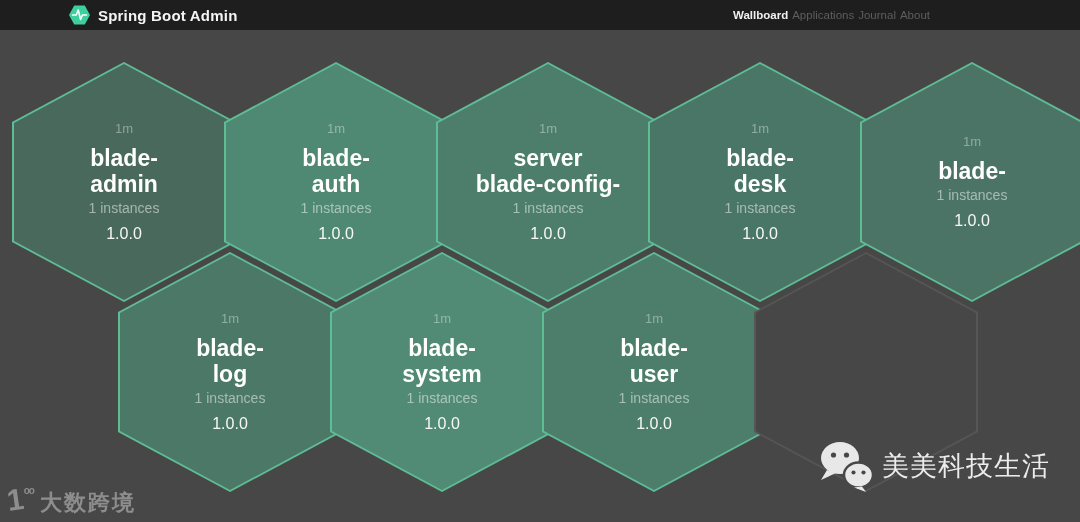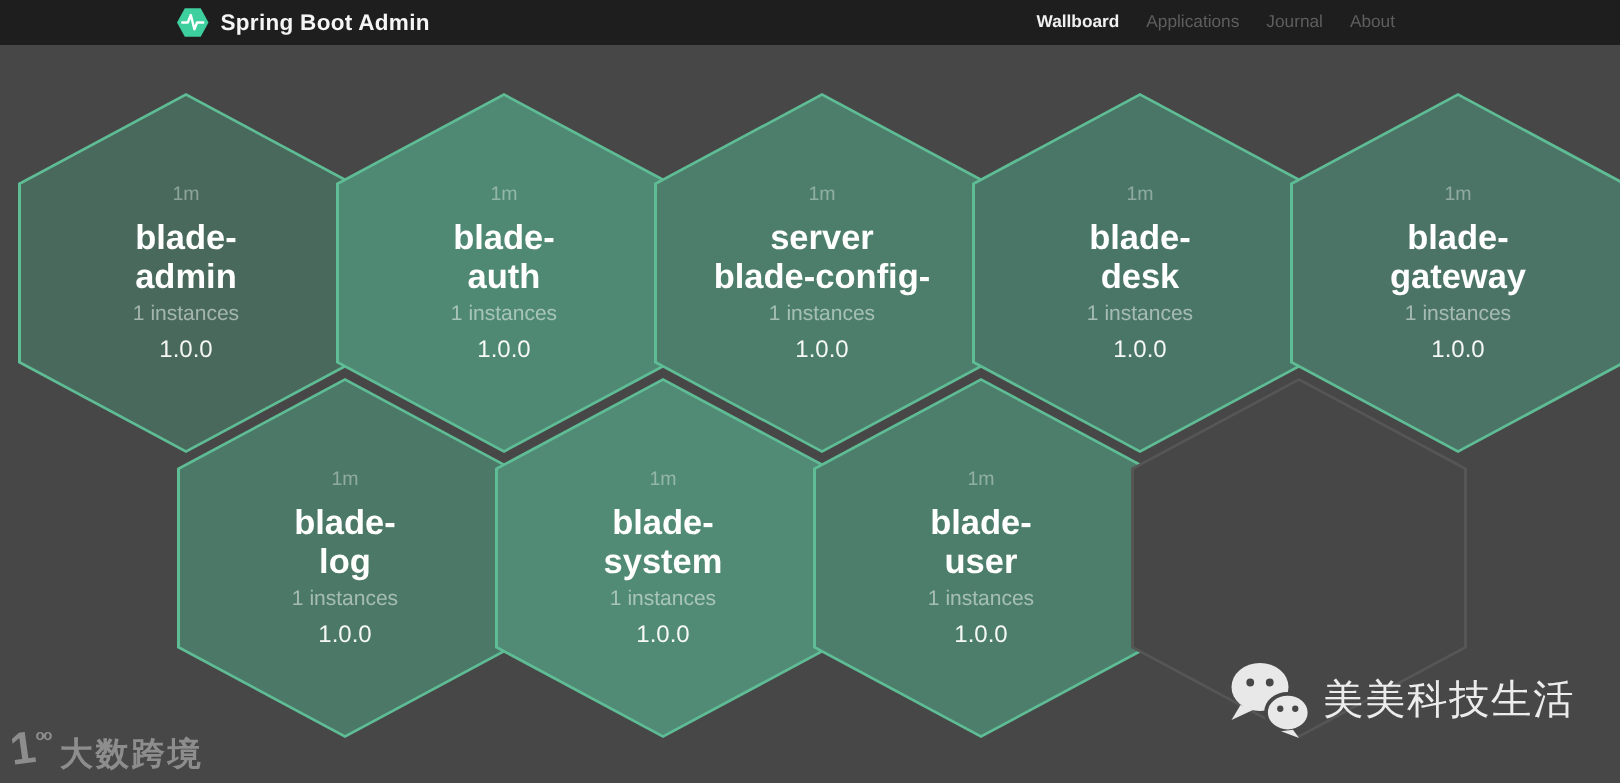--- a/index.html
+++ b/index.html
@@ -6,25 +6,25 @@
   body{
     width:1080px;height:522px;overflow:hidden;position:relative;
     background:#474747;
     font-family:"Liberation Sans","DejaVu Sans",sans-serif;
     -webkit-font-smoothing:antialiased;
   }
   
   .app-header{
     height:30px;background:#1e1e1e;
     display:flex;align-items:center;justify-content:space-between;
-    padding:0 150px 0 117px;box-sizing:border-box;
+    padding:0 150px 0 68px;box-sizing:border-box;
   }
   .brand{display:flex;align-items:center;gap:7px;cursor:pointer;}
   .brand-title{color:#f5f5f5;font-size:15px;font-weight:700;letter-spacing:.2px;}
-  .main-nav{display:flex;align-items:flex-start;gap:18px;}
+  .main-nav{display:flex;align-items:flex-start;gap:4px;}
   .nav-item{font-size:11.5px;color:#5e5e5e;cursor:pointer;text-decoration:none;}
   .nav-item.active{color:#f0f0f0;font-weight:700;}
   
   .wallboard{position:absolute;inset:30px 0 0 0;}
   .hex{position:absolute;width:224px;height:240px;cursor:pointer;}
   .hex-border,.hex-fill{
     clip-path:polygon(50% 0,100% 25%,100% 75%,50% 100%,0 75%,0 25%);
   }
   .hex-border{position:absolute;inset:0;background:var(--hex-border,#5fbd96);}
   .hex-fill{position:absolute;inset:2px;background:#4c7e6b;}
@@ -126,21 +126,20 @@
       <div class="hex-version">1.0.0</div>
     </div>
   </div>
     <div class="hex" style="left: 860px; top: 32px;">
     <div class="hex-border"></div>
     <div class="hex-fill" style="background: rgb(75, 116, 103);"></div>
     <div class="hex-content">
       <div class="hex-time">1m</div>
       <div class="hex-name">
           <div>blade-</div>
-          <div>gateway</div>
         </div>
       <div class="hex-instances">1 instances</div>
       <div class="hex-version">1.0.0</div>
     </div>
   </div>
     <div class="hex" style="left: 118px; top: 222px;">
     <div class="hex-border"></div>
     <div class="hex-fill" style="background: rgb(75, 120, 103);"></div>
     <div class="hex-content">
       <div class="hex-time">1m</div>

